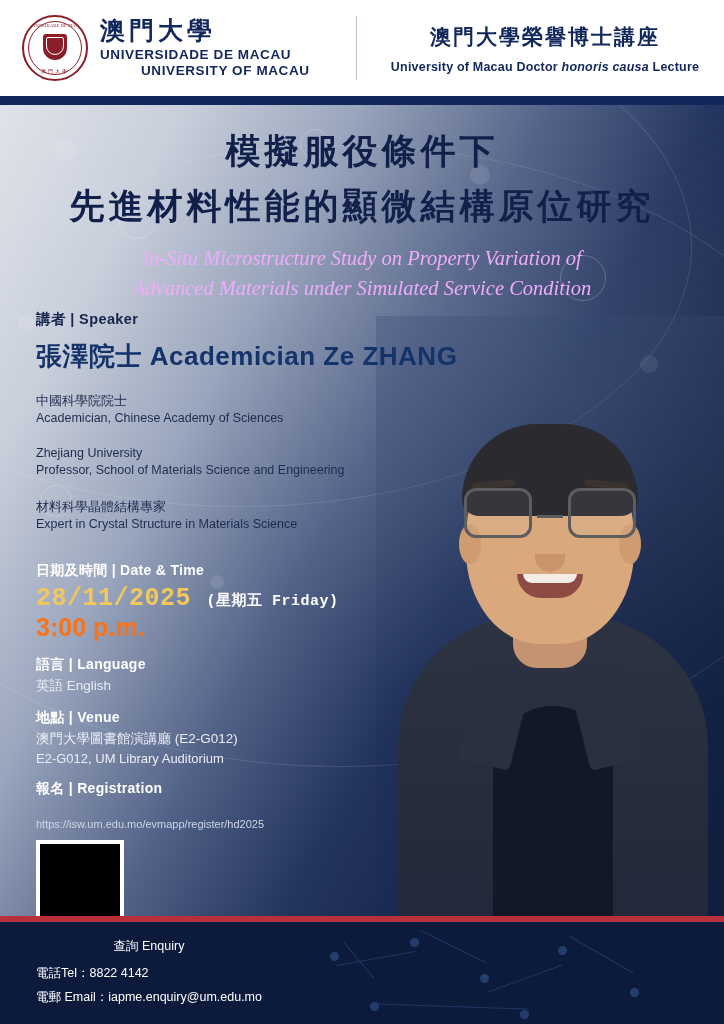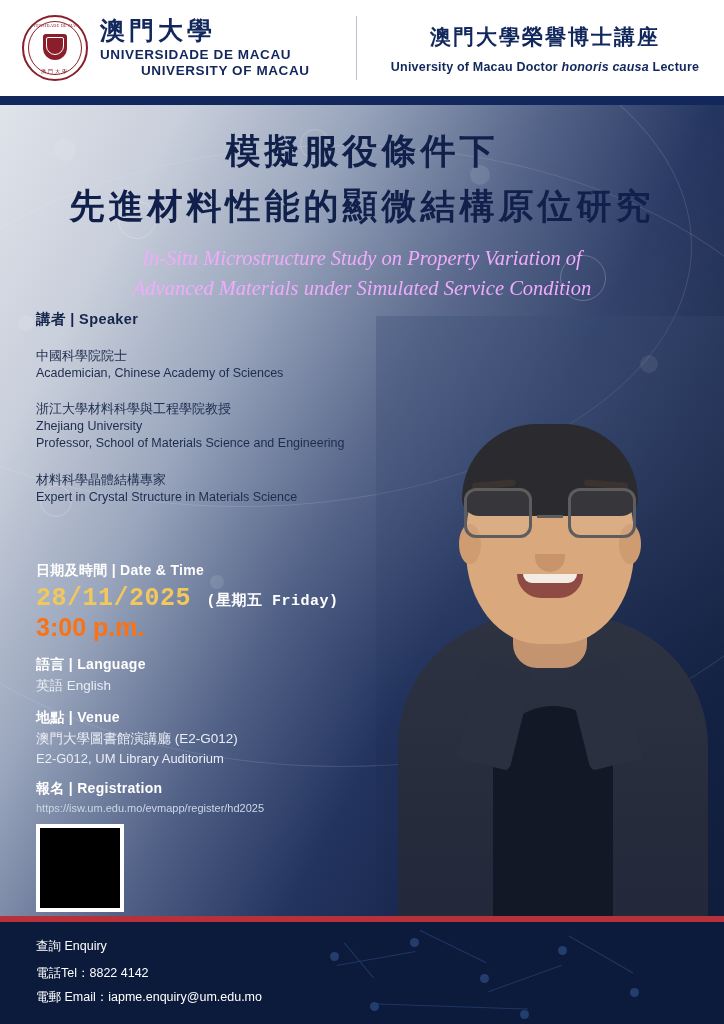--- a/index.html
+++ b/index.html
@@ -294,21 +294,21 @@
   .d-section { margin-top: 14px; }
   .d-value {
     font-size: 13px;
     color: #e9edf5;
     margin-top: 3px;
   }
   .d-value.cn { font-size: 13.5px; }
   .reg-url {
     font-size: 11px;
     color: #cdd6e6;
-    margin-top: 4px;
+    margin-top: 20px;
     word-break: break-all;
   }
   .qr {
     margin-top: 10px;
     width: 88px;
     height: 88px;
     background: #ffffff;
     padding: 4px;
     box-sizing: border-box;
   }
@@ -500,20 +500,21 @@
   }
   .footer-text {
     position: absolute;
     left: 36px;
     top: 16px;
     color: #ffffff;
   }
   .footer-text .enq {
     font-size: 12.5px;
     margin-bottom: 10px;
+    text-align: center;
   }
   .footer-text .row {
     font-size: 12.5px;
     margin-top: 7px;
   }
 
   .nowrap { white-space: nowrap; }
 </style>
 </head>
 <body>
@@ -583,28 +584,28 @@
     <div class="title-cn1">模擬服役條件下</div>
     <div class="title-cn2">先進材料性能的顯微結構原位研究</div>
     <div class="title-en">
       <div>In-Situ Microstructure Study on Property Variation of</div>
       <div>Advanced Materials under Simulated Service Condition</div>
     </div>
   </div>
 
   <div class="speaker-block">
     <div class="label-line">講者 | Speaker</div>
+    <div class="speaker-name">張澤院士 Academician Ze ZHANG</div>
 
     <div class="bio-group">
       <div class="bio-cn">中國科學院院士</div>
       <div class="bio-en">Academician, Chinese Academy of Sciences</div>
     </div>
 
     <div class="bio-group">
-      <div class="bio-cn">浙江大學材料科學與工程學院教授</div>
       <div class="bio-en">Zhejiang University</div>
       <div class="bio-en">Professor, School of Materials Science and Engineering</div>
     </div>
 
     <div class="bio-group">
       <div class="bio-cn">材料科學晶體結構專家</div>
       <div class="bio-en">Expert in Crystal Structure in Materials Science</div>
     </div>
   </div>
 

